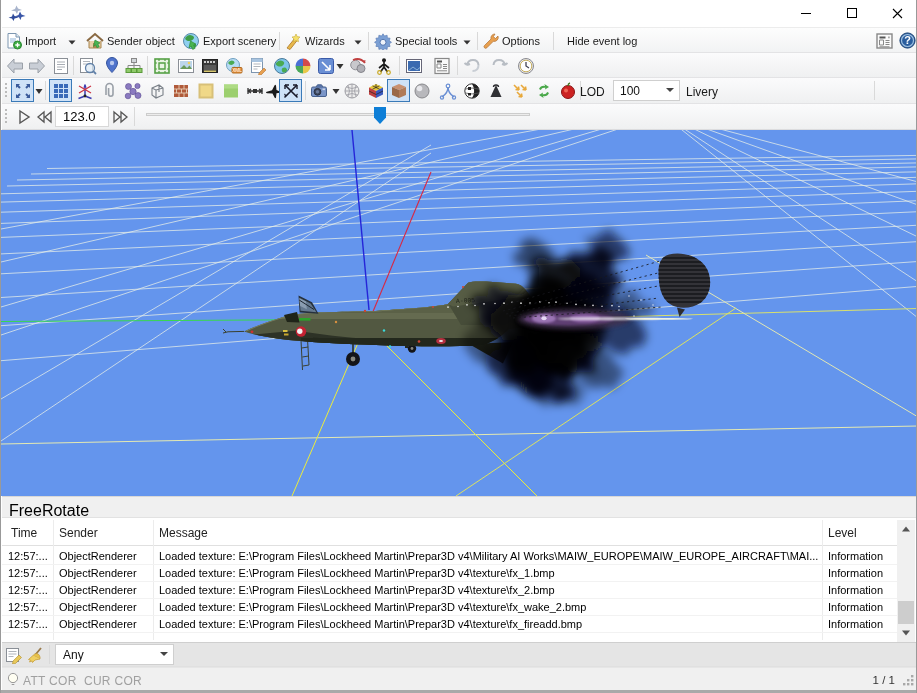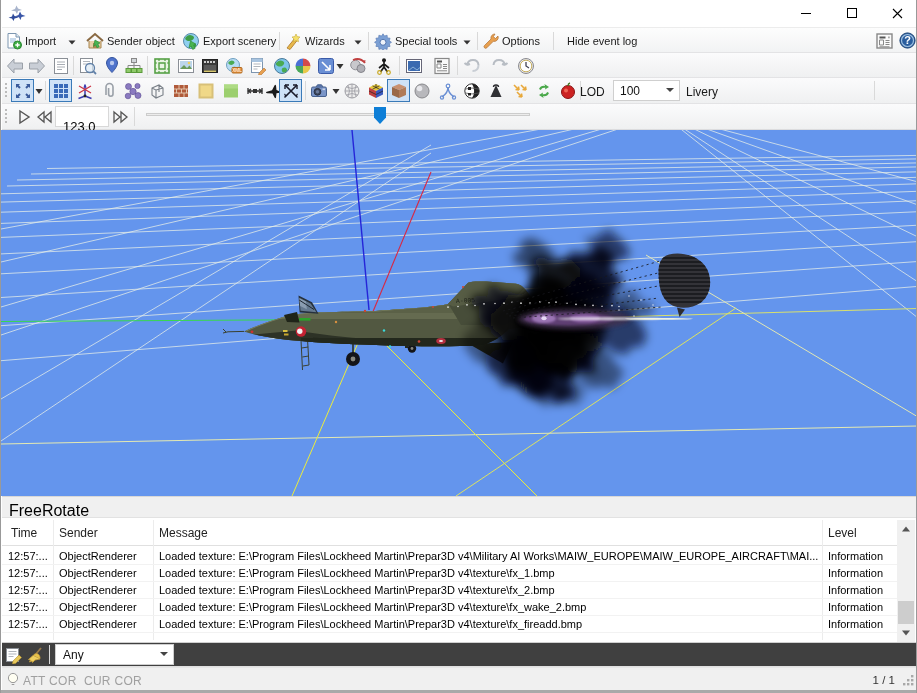--- a/index.html
+++ b/index.html
@@ -22,21 +22,21 @@
 .combo .arr{position:absolute;right:5px;top:7px;width:0;height:0;border-left:4px solid transparent;border-right:4px solid transparent;border-top:4px solid #444}
 .viewport{position:absolute;left:0;top:130px;width:917px;height:366px;background:#6495ED}
 .frbar{position:absolute;left:1px;top:496px;width:915px;height:22px;background:#f0f0f0;border-top:1px solid #d8d8d8;border-bottom:1px solid #e2e2e2}
 .frbar span{position:absolute;left:7px;top:5px;font-size:16px;color:#000}
 .tablewrap{position:absolute;left:1px;top:518px;width:915px;height:125px;background:#fff;border-bottom:1px solid #cfcfcf}
 .th{position:absolute;top:2px;height:24px;font-size:12px;color:#222}
 .colline{position:absolute;top:2px;width:1px;height:120px;background:#ececec}
 .trow{position:absolute;left:0;width:896px;height:17px;font-size:11px;color:#000;border-bottom:1px solid #f2f2f2}
 .trow div{position:absolute;top:2px;white-space:nowrap;overflow:hidden}
 .sbar{position:absolute;right:1px;top:520px;width:18px;height:122px;background:#f0f0f0}
-.filterrow{position:absolute;left:1px;top:643px;width:915px;height:24px;background:#404040;border-bottom:1px solid #e0e0e0}
+.filterrow{position:absolute;left:1px;top:643px;width:915px;height:24px;background:#e5e5e5;border-bottom:1px solid #e0e0e0}
 .statusbar{position:absolute;left:1px;top:667px;width:915px;height:23px;background:#f0f0f0;border-top:1px solid #e6e6e6}
 .statusbar .lbl{position:absolute;left:21px;top:6px;font-size:12px;color:#a0a0a0;letter-spacing:.3px}
 .statusbar .pg{position:absolute;right:22px;top:6px;font-size:11.5px;color:#333}
 .botborder{position:absolute;left:0;top:690px;width:917px;height:3px;background:#a9a9a9}
 </style>
 </head>
 <body>
 
 <div class="titlebar">
   <svg class="appicon" viewBox="0 0 20 18">
@@ -383,21 +383,21 @@
 </div>
 
 <div class="tb4" id="tb4">
   <div class="grip" style="top:5px;height:16px"></div>
   <svg class="ic" style="left:13px;top:4px" viewBox="0 0 18 18">
       <path d="M5 3 L14 9 L5 15 Z" fill="none" stroke="#555" stroke-width="1.4"></path>
     </svg>
   <svg class="ic" style="left:33px;top:4px" viewBox="0 0 18 18">
       <path d="M9 4 L3 9 L9 14 Z M16 4 L10 9 L16 14 Z" fill="none" stroke="#555" stroke-width="1.3"></path>
     </svg>
-  <div style="position:absolute;left:53px;top:2px;width:54px;height:21px;background:#fff;border:1px solid #d8d8d8;font-size:13px;color:#000;padding:12px 0 0 7px">123.0</div>
+  <div style="position:absolute;left:53px;top:2px;width:54px;height:21px;background:#fff;border:1px solid #d8d8d8;font-size:13px;color:#000;padding:2px 0 0 7px">123.0</div>
   <svg class="ic" style="left:110px;top:4px" viewBox="0 0 18 18">
       <path d="M2 4 L8 9 L2 14 Z M9 4 L15 9 L9 14 Z" fill="none" stroke="#555" stroke-width="1.3"></path>
     </svg>
   <div class="tsep" style="left:132px;top:3px"></div>
   <div style="position:absolute;left:144px;top:9px;width:384px;height:3px;background:#ececec;border:1px solid #cccccc"></div>
   <svg style="position:absolute;left:371px;top:2px;width:14px;height:19px" viewBox="0 0 14 19">
       <path d="M1 1 H13 V11.5 L7 18 L1 11.5 Z" fill="#0f7fd7"></path>
     </svg>
 </div>
 

